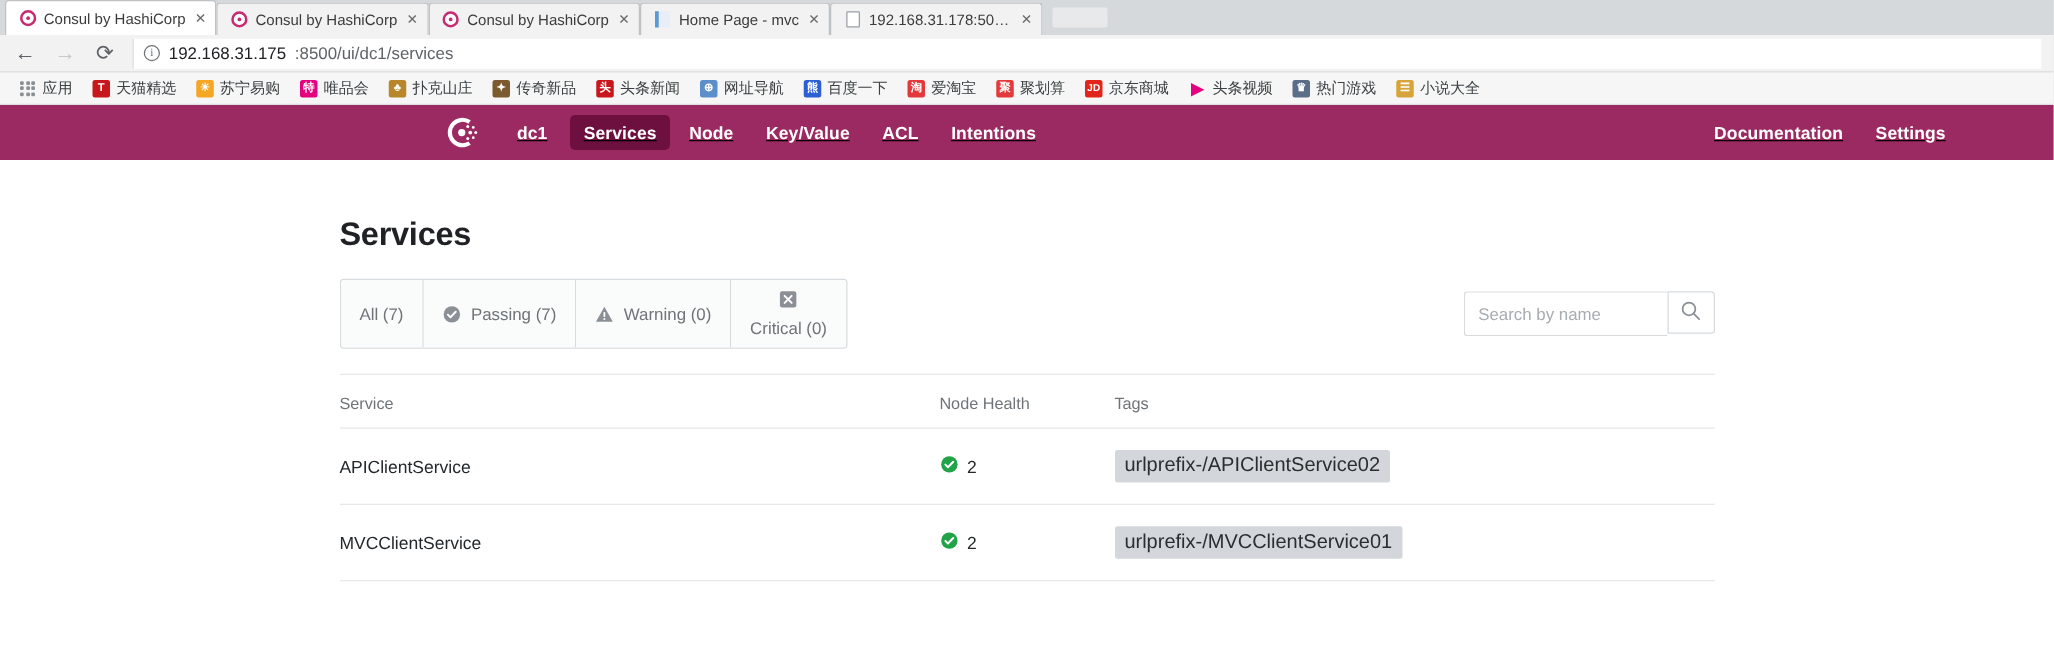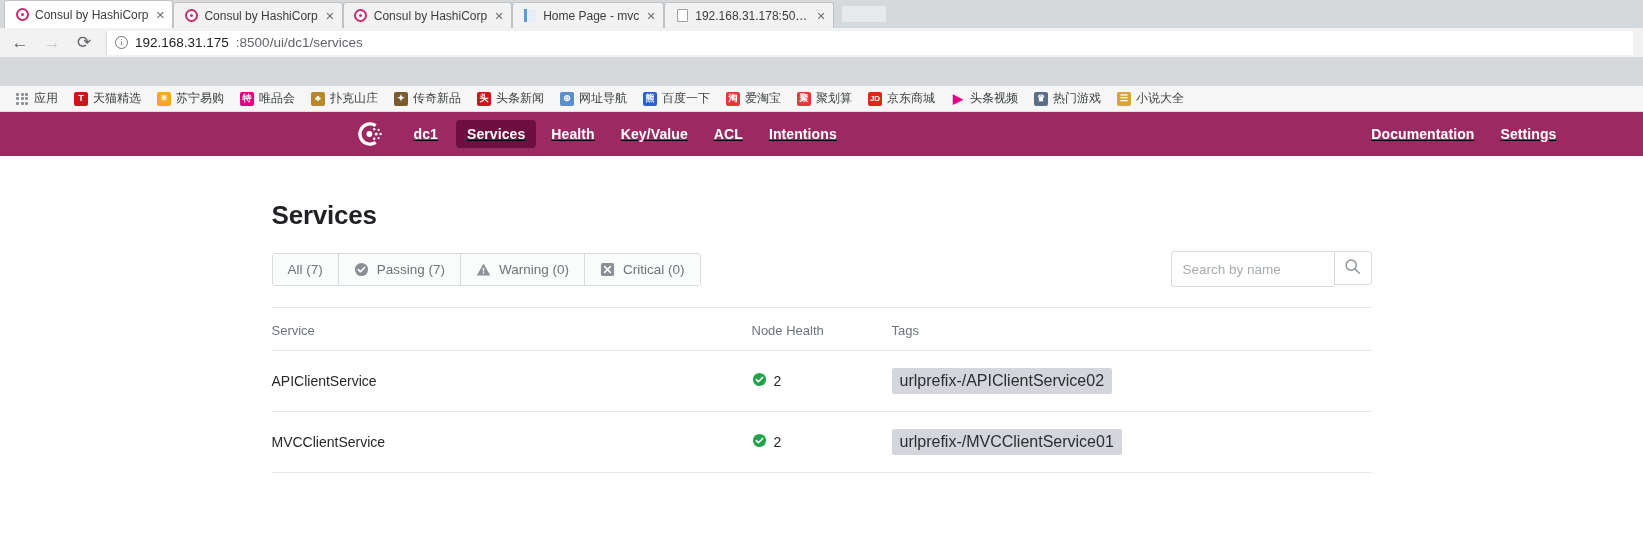--- a/index.html
+++ b/index.html
@@ -79,21 +79,21 @@
   .info-circle {
     width: 13px; height: 13px; border: 1.3px solid #6f7276; border-radius: 50%;
     font-size: 9px; line-height: 11px; text-align: center; color: #6f7276;
     font-family: "Liberation Serif", serif; flex: 0 0 13px;
   }
   .url-dark { color: #202124; }
   .url-gray { color: #5f6368; }
 
   .bookmarks {
     height: 26px; background: #f6f6f6; display: flex; align-items: center;
-    padding: 0 8px; gap: 2px; border-bottom: 1px solid #dfdfdf; margin-top: 28px;
+    padding: 0 8px; gap: 2px; border-bottom: 1px solid #dfdfdf;
   }
   .bm {
     display: flex; align-items: center; gap: 5px;
     padding: 2px 7px; font-size: 12px; color: #3c4043; white-space: nowrap;
   }
   .bm-ico {
     width: 14px; height: 14px; flex: 0 0 14px; border-radius: 2px;
     display: flex; align-items: center; justify-content: center;
     font-size: 9px; color: #fff; font-weight: bold; line-height: 1;
   }
@@ -140,21 +140,21 @@
     display: flex; align-items: center; justify-content: space-between;
     padding-bottom: 20px; border-bottom: 1px solid #e6e8ea;
   }
   .filter-tabs { display: flex; border: 1px solid #d8dbde; border-radius: 3px; overflow: hidden; }
   .ftab {
     display: flex; align-items: center; gap: 8px;
     padding: 8px 15px; font-size: 13.5px; color: #6e7478;
     background: #fafbfb; border-right: 1px solid #d8dbde;
     white-space: nowrap;
   }
-  .ftab:last-child { border-right: none; }
+  .ftab:last-child { border-right: none; flex-direction: column; }
   .ftab .ico { width: 15px; height: 15px; flex: 0 0 15px; display: block; }
 
   .search-wrap { display: flex; align-items: stretch; }
   .search-input {
     width: 163px; height: 36px; border: 1px solid #d8dbde; border-right: none;
     border-radius: 3px 0 0 3px; padding: 0 11px; font-size: 13.5px;
     color: #3c4043; background: #fff; outline: none;
     font-family: "Liberation Sans", sans-serif;
   }
   .search-input::placeholder { color: #a7acb0; }
@@ -324,21 +324,21 @@
         <circle cx="21.2" cy="15" r="1.5" fill="#ffffff"></circle>
         <circle cx="25.6" cy="15" r="1.2" fill="#ffffff"></circle>
         <circle cx="19.2" cy="10.2" r="1.2" fill="#ffffff"></circle>
         <circle cx="19.2" cy="19.8" r="1.2" fill="#ffffff"></circle>
         <circle cx="23.6" cy="10.9" r="1.1" fill="#ffffff"></circle>
         <circle cx="23.6" cy="19.1" r="1.1" fill="#ffffff"></circle>
       </svg>
     </span>
     <span class="nav-item dc">dc1</span>
     <span class="nav-item active">Services</span>
-    <span class="nav-item">Health</span>
+    <span class="nav-item">Node</span>
     <span class="nav-item">Key/Value</span>
     <span class="nav-item">ACL</span>
     <span class="nav-item">Intentions</span>
     <span class="nav-right">
       <span class="nav-item">Documentation</span>
       <span class="nav-item">Settings</span>
     </span>
   </div>
 </div>
 

